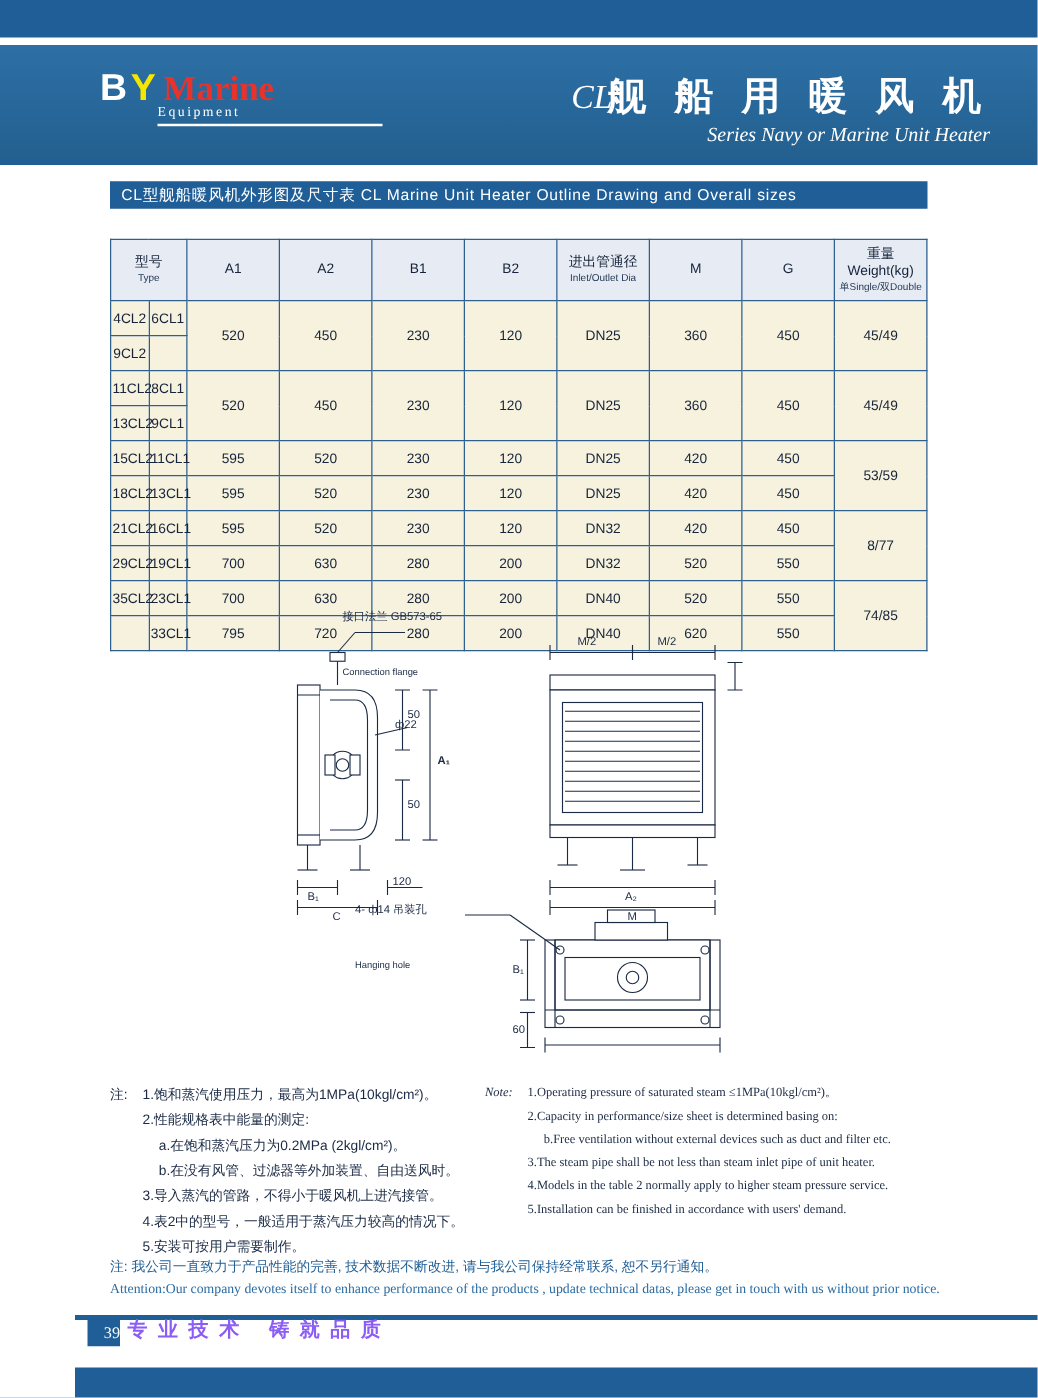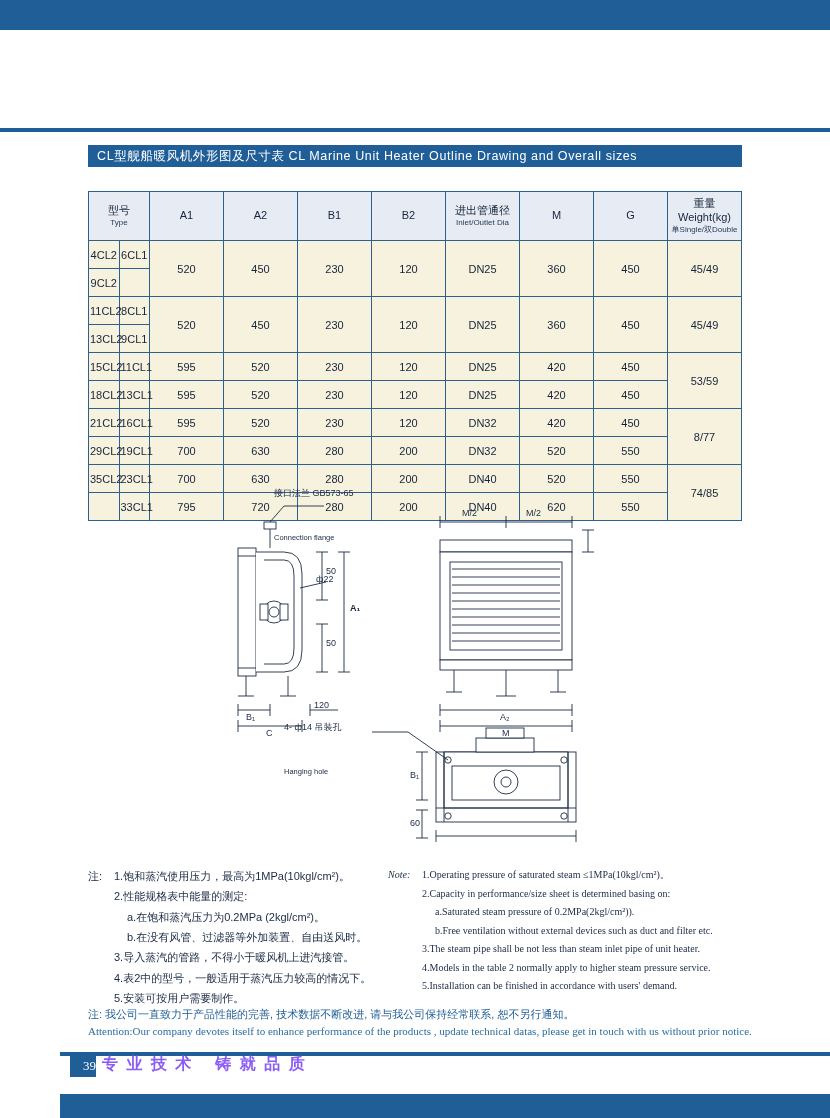--- a/index.html
+++ b/index.html
@@ -88,20 +88,32 @@
   .bottomband{position:absolute;left:0;top:1094px;width:830px;height:24px;background:#1f5e96;}
   .leftband{position:absolute;left:0;top:1052px;width:60px;height:66px;background:#ffffff;}
 </style>
 </head>
 <body>
 
 <div class="page">
 
   <div class="topbar"></div>
 
+  <div class="header">
+    <div class="header-inner">
+      <div class="logo">
+        <span class="b">B</span><span class="y">Y</span><span class="marine">Marine</span>
+        <span class="equip">Equipment</span>
+        <div class="logo-underline"></div>
+      </div>
+      <div class="title-cl">CL</div>
+      <div class="title-cn">舰 船 用 暖 风 机</div>
+      <div class="title-en">Series Navy or Marine Unit Heater</div>
+    </div>
+  </div>
   <div class="header-rule"></div>
 
   <div class="sectionbar">
     <span>CL型舰船暖风机外形图及尺寸表  CL  Marine  Unit  Heater  Outline  Drawing  and  Overall  sizes</span>
   </div>
 
   <div class="tablewrap">
     <table class="spec">
       <thead>
         <tr>
@@ -413,21 +425,20 @@
         <div>3.导入蒸汽的管路，不得小于暖风机上进汽接管。</div>
         <div>4.表2中的型号，一般适用于蒸汽压力较高的情况下。</div>
         <div>5.安装可按用户需要制作。</div>
       </div>
     </div>
     <div class="notes-en">
       <div style="position:absolute;left:0;top:0;font-style:italic;">Note:</div>
       <div style="position:absolute;left:34px;top:0;width:350px;">
         <div>1.Operating pressure of saturated steam ≤1MPa(10kgl/cm²)。</div>
         <div>2.Capacity in performance/size sheet is determined basing on:</div>
-        <div class="sub">a.Saturated steam pressure of 0.2MPa(2kgl/cm²)).</div>
         <div class="sub">b.Free ventilation without external devices such as duct and filter etc.</div>
         <div>3.The steam pipe shall be not less than steam inlet pipe of unit heater.</div>
         <div>4.Models in the table 2 normally apply to higher steam pressure service.</div>
         <div>5.Installation can be finished in accordance with users' demand.</div>
       </div>
     </div>
   </div>
 
   <div class="attention">
     <div class="cn">注: 我公司一直致力于产品性能的完善, 技术数据不断改进, 请与我公司保持经常联系, 恕不另行通知。</div>

